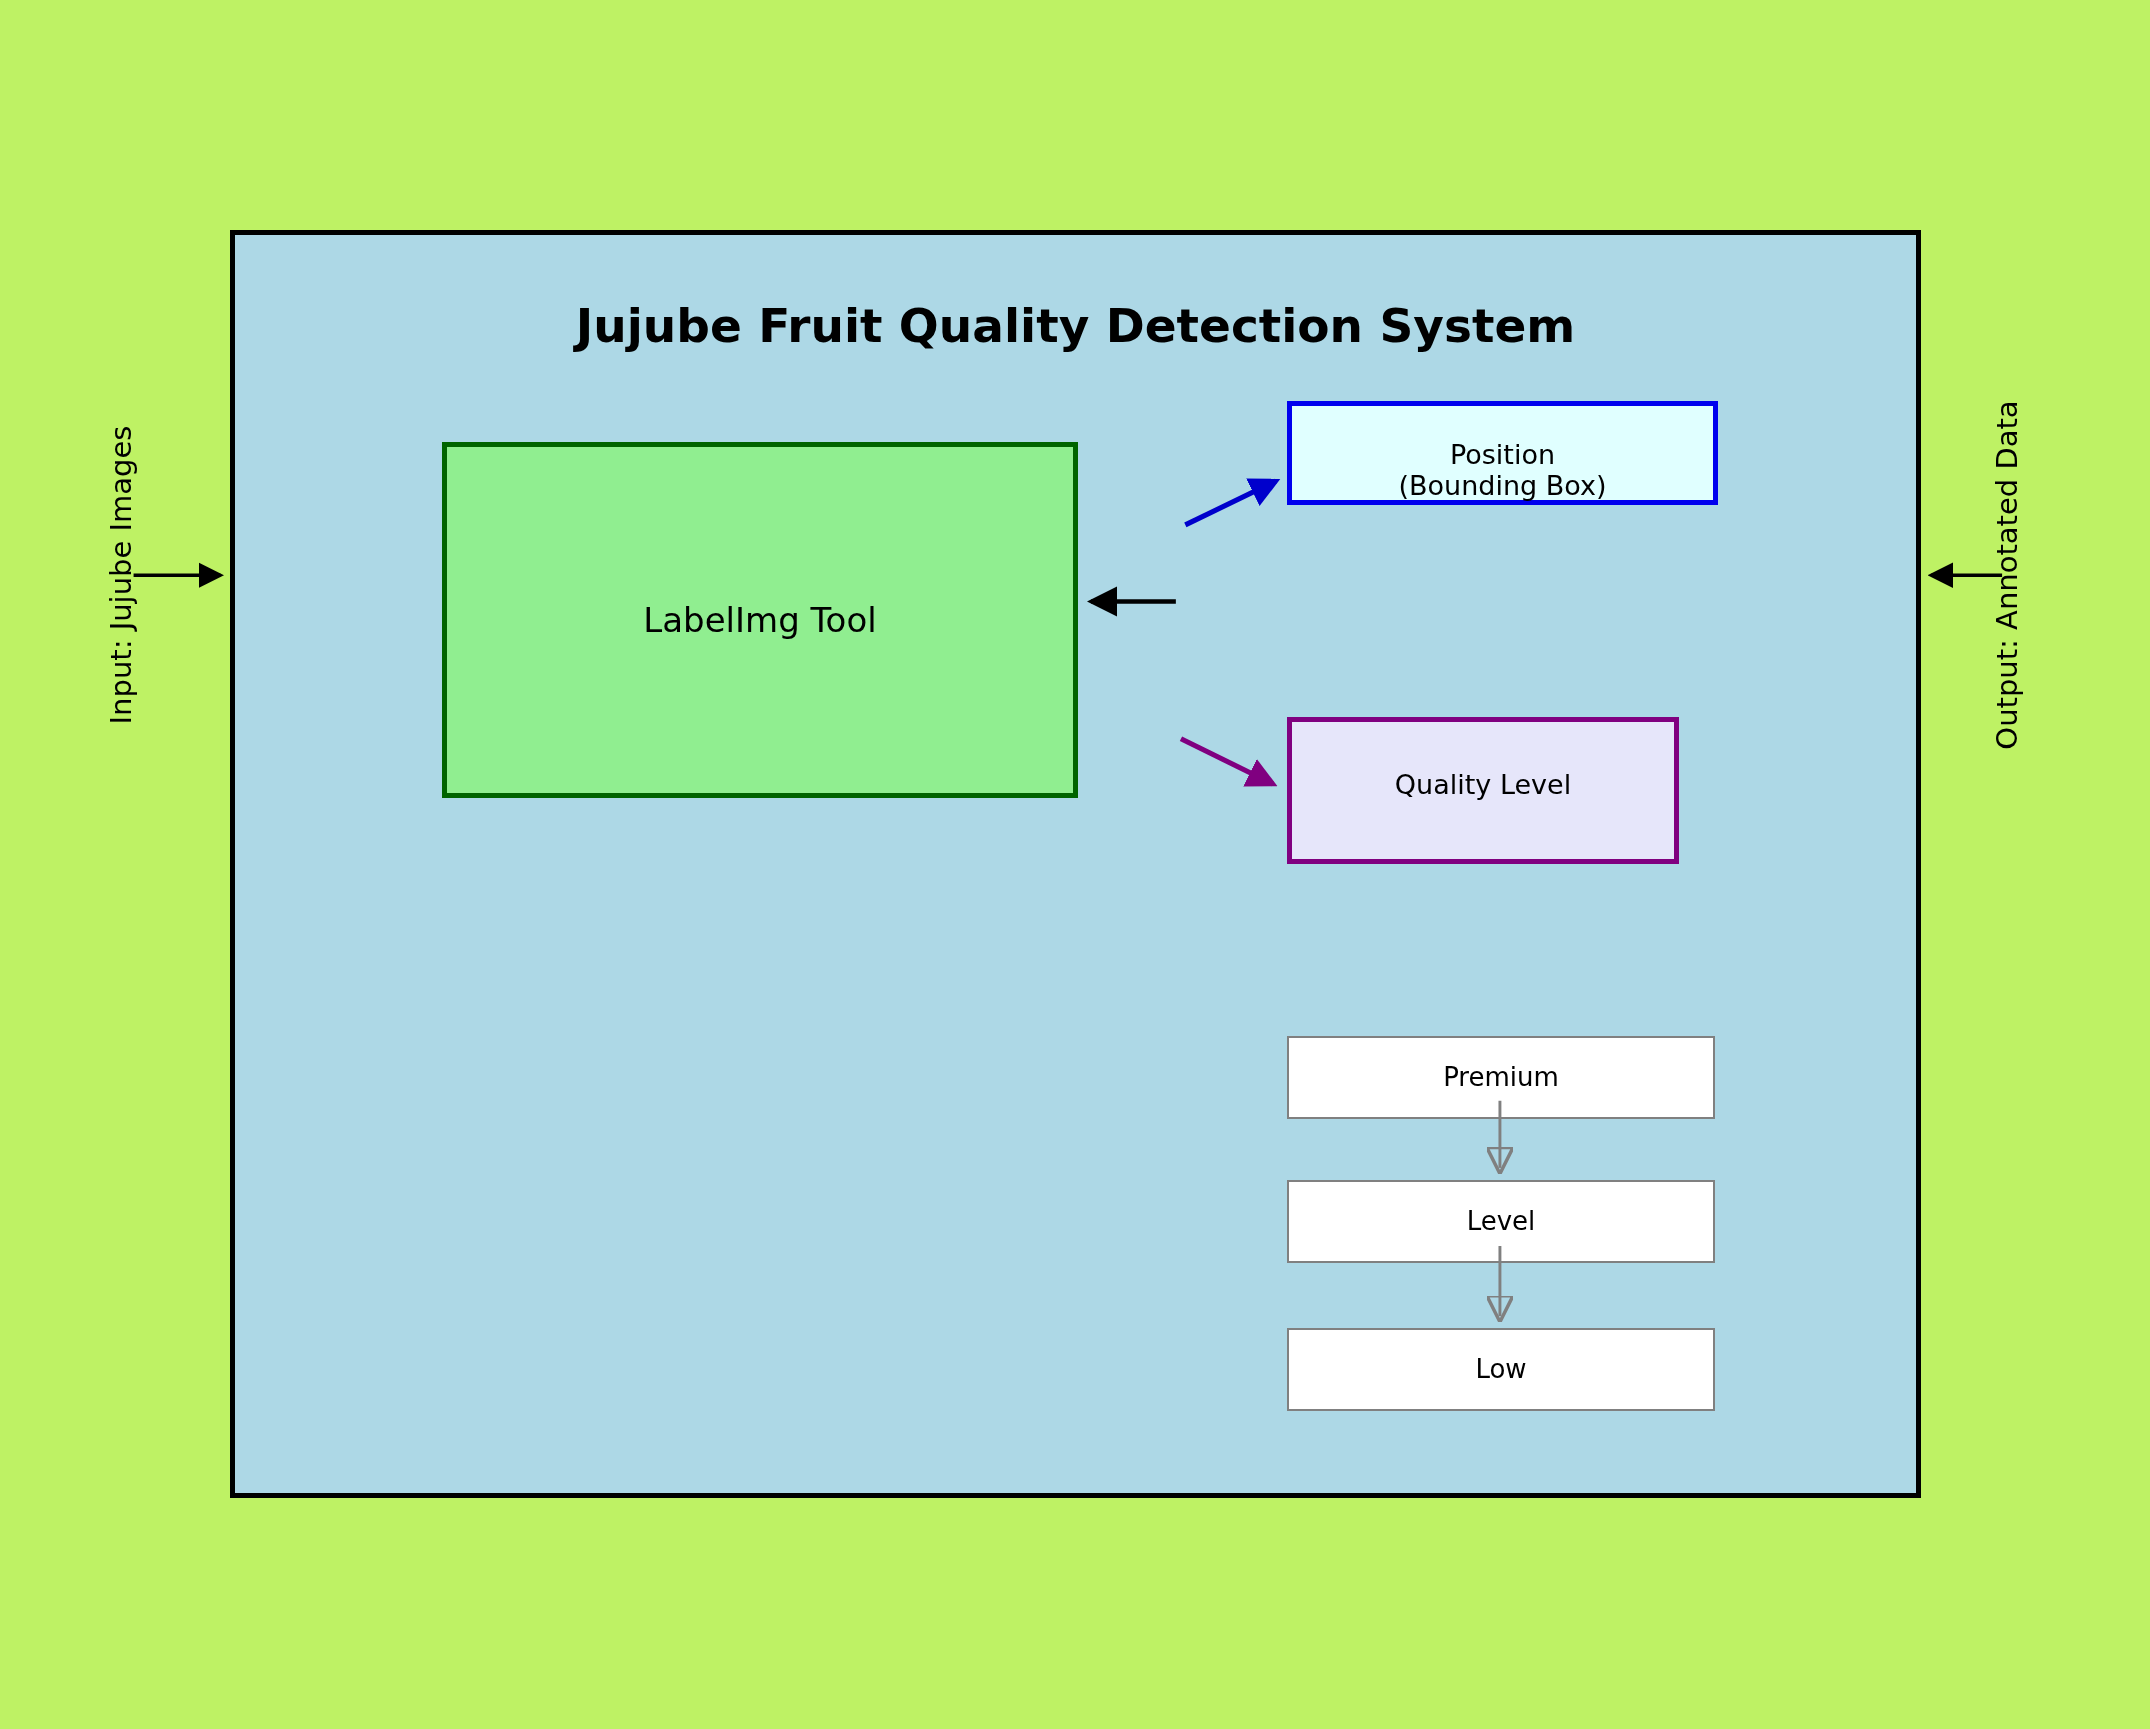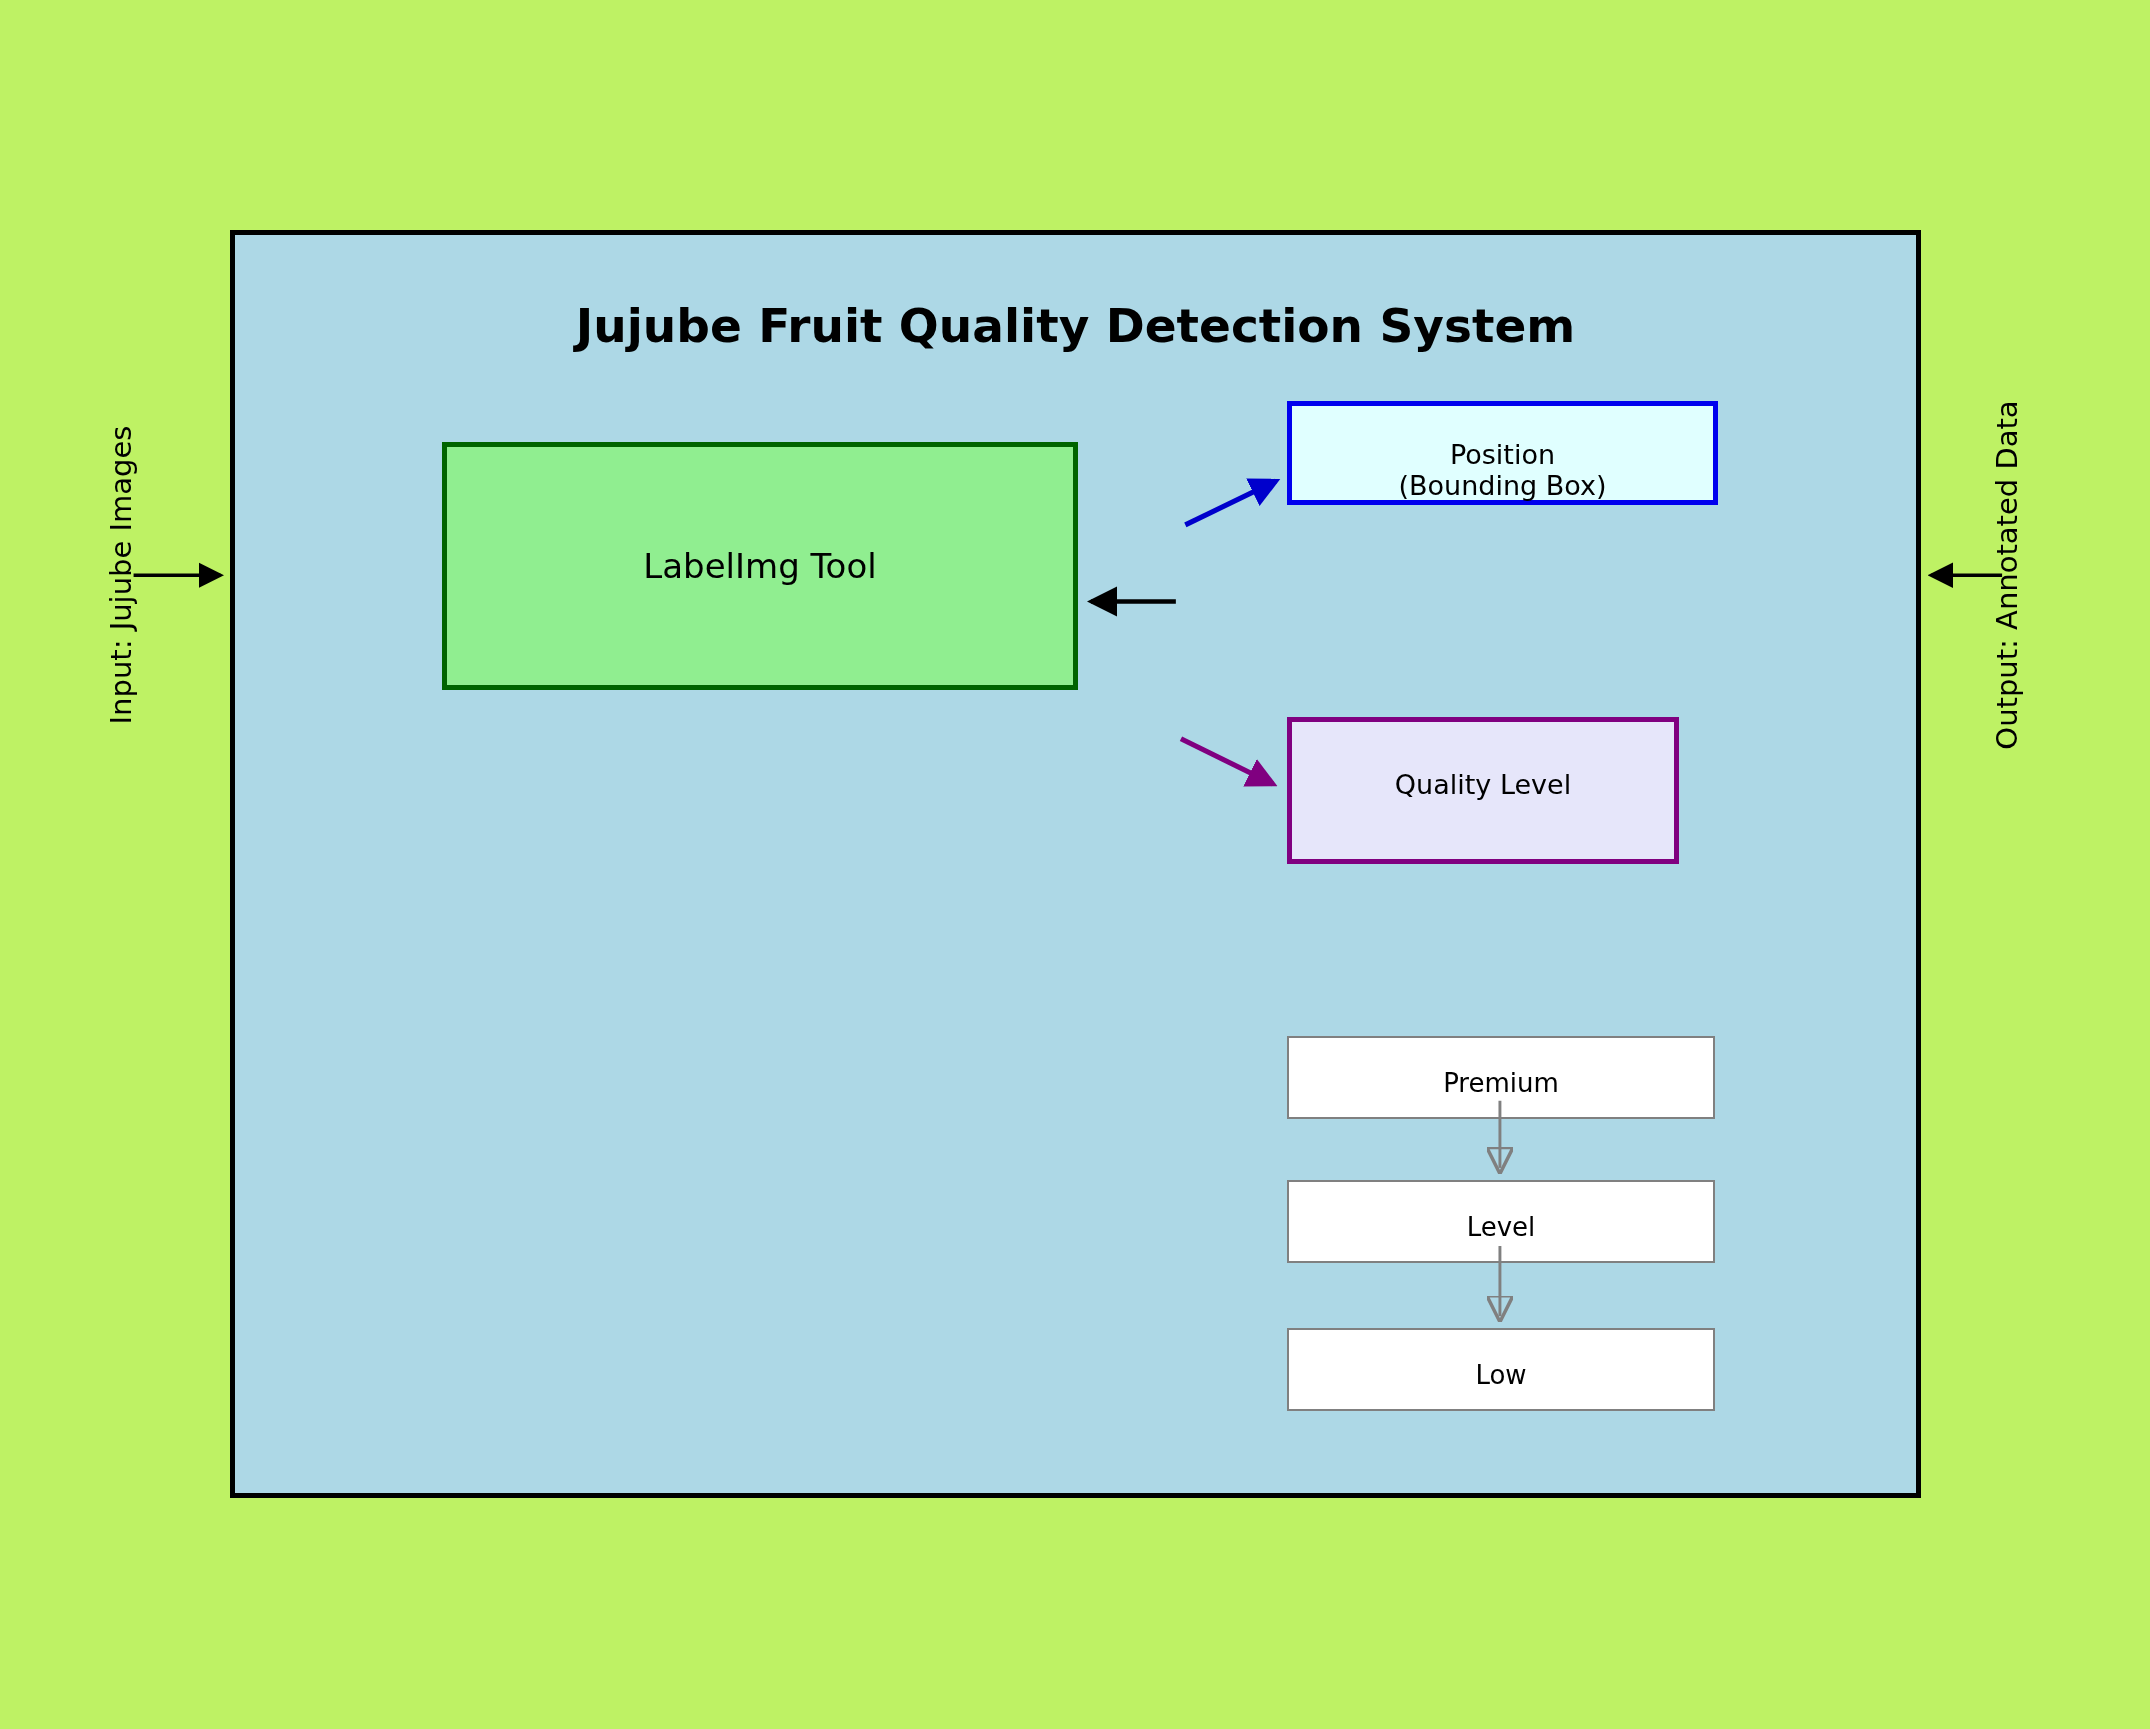--- a/index.html
+++ b/index.html
@@ -40,21 +40,21 @@
     box-sizing: border-box;
     display: flex;
     flex-direction: column;
     align-items: center;
     color: #000000;
   }
   .labelimg-box {
     left: 442px;
     top: 442px;
     width: 636px;
-    height: 248px;
+    height: 356px;
     background: #90EE90;
     border: 5.1px solid #006400;
     justify-content: center;
     font-size: 34px;
   }
   .position-box {
     left: 1287px;
     top: 401px;
     width: 431px;
     height: 104px;
@@ -77,21 +77,21 @@
     padding-top: 47px;
     font-size: 27px;
   }
   .level-box {
     left: 1287px;
     width: 428px;
     height: 83px;
     background: #FFFFFF;
     border: 2.2px solid #808080;
     justify-content: flex-start;
-    padding-top: 30px;
+    padding-top: 24px;
     font-size: 26px;
   }
   .level-premium { top: 1036px; }
   .level-medium  { top: 1180px; }
   .level-low     { top: 1328px; }
   .side-label {
     position: absolute;
     width: 584px;
     height: 44px;
     text-align: center;

